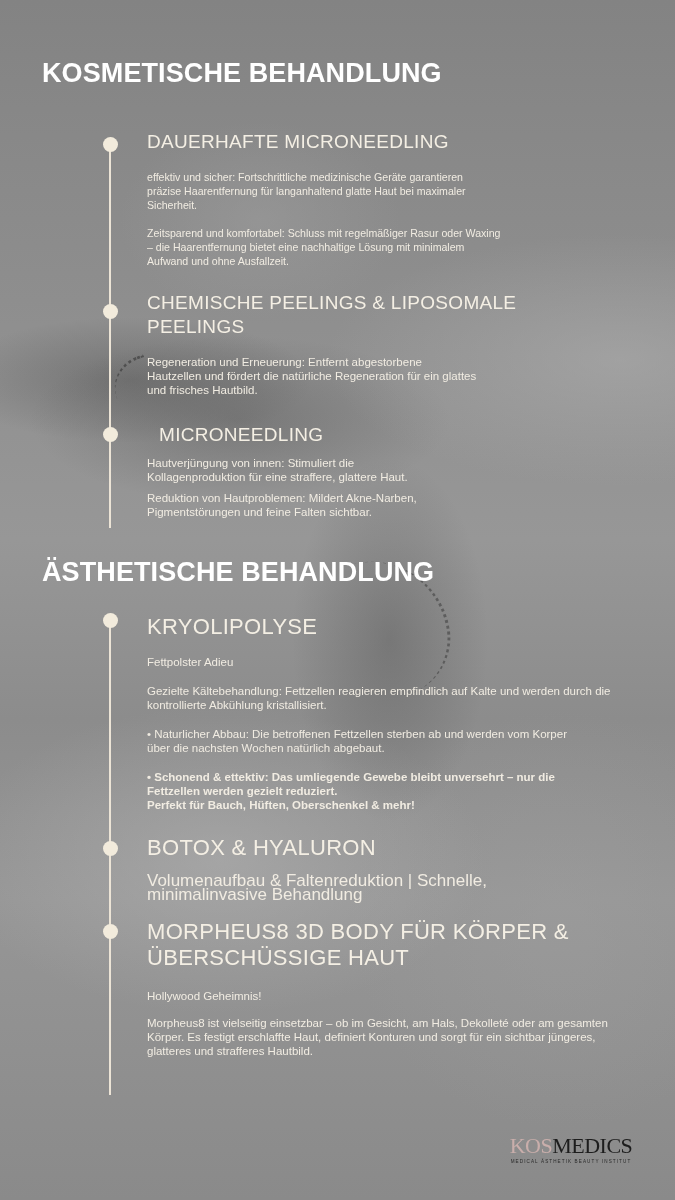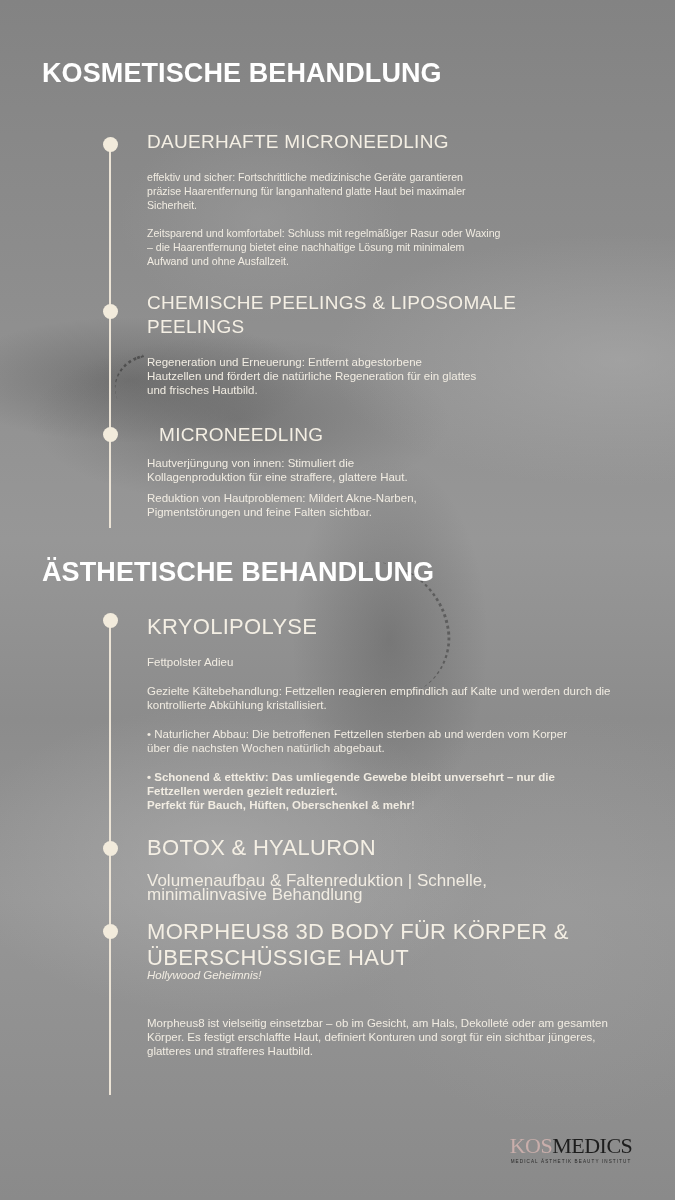--- a/index.html
+++ b/index.html
@@ -110,20 +110,20 @@
   <p class="para" style="top:684px; width:470px;">Gezielte Kältebehandlung: Fettzellen reagieren empfindlich auf Kalte und werden durch die kontrollierte Abkühlung kristallisiert.</p>
   <p class="para" style="top:770px; width:460px; white-space:pre-line;font-weight:bold;">• Schonend &amp; ettektiv: Das umliegende Gewebe bleibt unversehrt – nur die Fettzellen werden gezielt reduziert.
 Perfekt für Bauch, Hüften, Oberschenkel &amp; mehr!</p>
 
   <div class="dot" style="top:841px;"></div>
   <h2 class="item-title big" style="top:835px;">BOTOX &amp; HYALURON</h2>
   <p class="para wide" style="top:874px; width:460px;">Volumenaufbau &amp; Faltenreduktion | Schnelle, minimalinvasive Behandlung</p>
 
   <div class="dot" style="top:924px;"></div>
   <h2 class="item-title big" style="top:919px; width:430px;">MORPHEUS8 3D BODY FÜR KÖRPER &amp; ÜBERSCHÜSSIGE HAUT</h2>
-  <p class="para" style="top:968px; width:460px;font-style:italic;">Hollywood Geheimnis!</p>
+  <p class="para" style="top:989px; width:460px;">Hollywood Geheimnis!</p>
   <p class="para" style="top:1016px; width:465px;">Morpheus8 ist vielseitig einsetzbar – ob im Gesicht, am Hals, Dekolleté oder am gesamten Körper. Es festigt erschlaffte Haut, definiert Konturen und sorgt für ein sichtbar jüngeres, glatteres und strafferes Hautbild.</p>
 
   <div class="logo">
     <div class="logo-word"><span class="logo-kos">KOS</span><span class="logo-medics">MEDICS</span></div>
     <div class="logo-tagline">MEDICAL ÄSTHETIK BEAUTY INSTITUT</div>
   </div>
 </div>
 
 </body></html>

